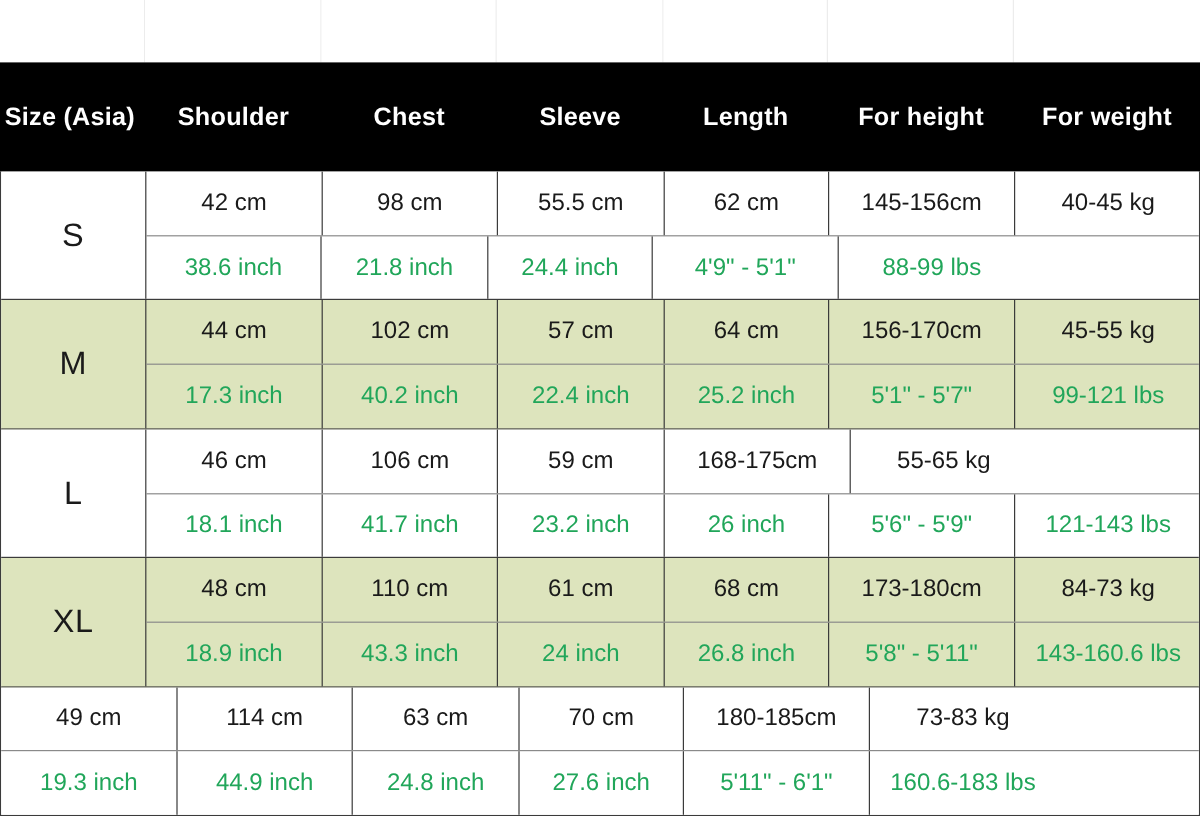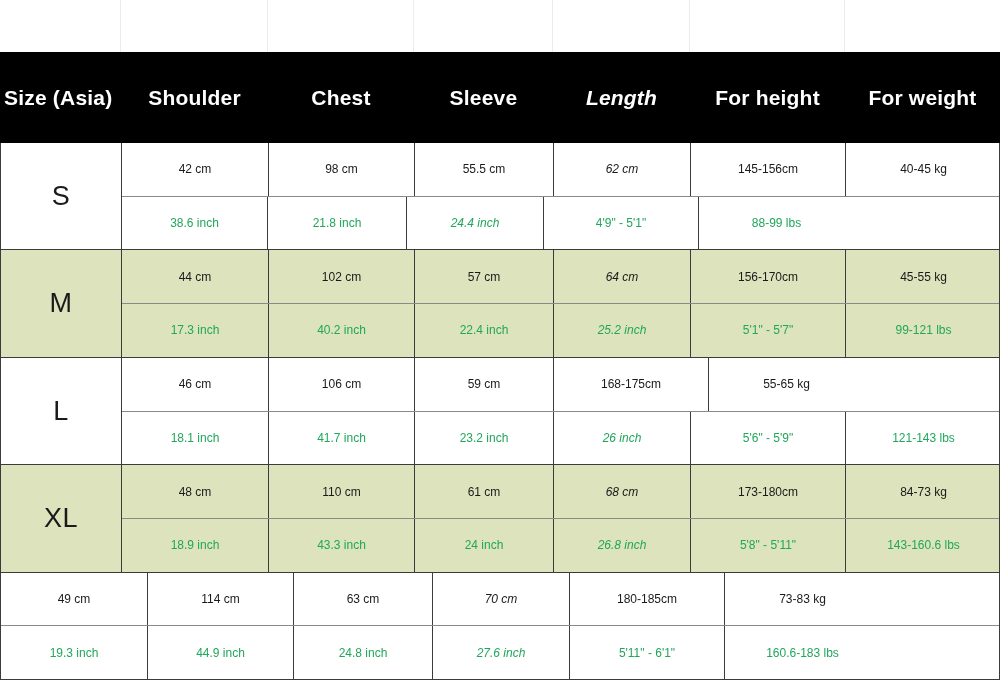--- a/index.html
+++ b/index.html
@@ -35,21 +35,21 @@
     border-right: 1px solid #ececec;
     background: #ffffff;
   }
   .top-strip .tcell:last-child { border-right: none; }
 
   
   .c0 { width: 121px; flex: 0 0 121px; }
   .c1 { width: 147px; flex: 0 0 147px; }
   .c2 { width: 146px; flex: 0 0 146px; }
   .c3 { width: 139px; flex: 0 0 139px; }
-  .c4 { width: 137px; flex: 0 0 137px; font-style: italic; }
+  .c4 { width: 137px; flex: 0 0 137px; }
   .c5 { width: 155px; flex: 0 0 155px; }
   .c6 { width: 155px; flex: 0 0 155px; }
 
   
   .head-row {
     height: 91px;
     flex: 0 0 91px;
     display: flex;
     background: #000000;
     align-items: center;
@@ -119,21 +119,21 @@
   }
   .sub-row.cm-row {
     border-bottom: 1px solid #8a8a8a;
   }
   .cell {
     box-sizing: border-box;
     border-right: 1px solid #3b3b3b;
     display: flex;
     align-items: center;
     justify-content: center;
-    font-size: 12px;
+    font-size: 20px;
     white-space: nowrap;
   }
   .cell:last-child { border-right: none; }
   .cm-row .cell  { color: #1a1a1a; }
   .in-row .cell  { color: #21a65a; }
 </style>
 </head>
 <body>
 
 <div id="size-chart">

